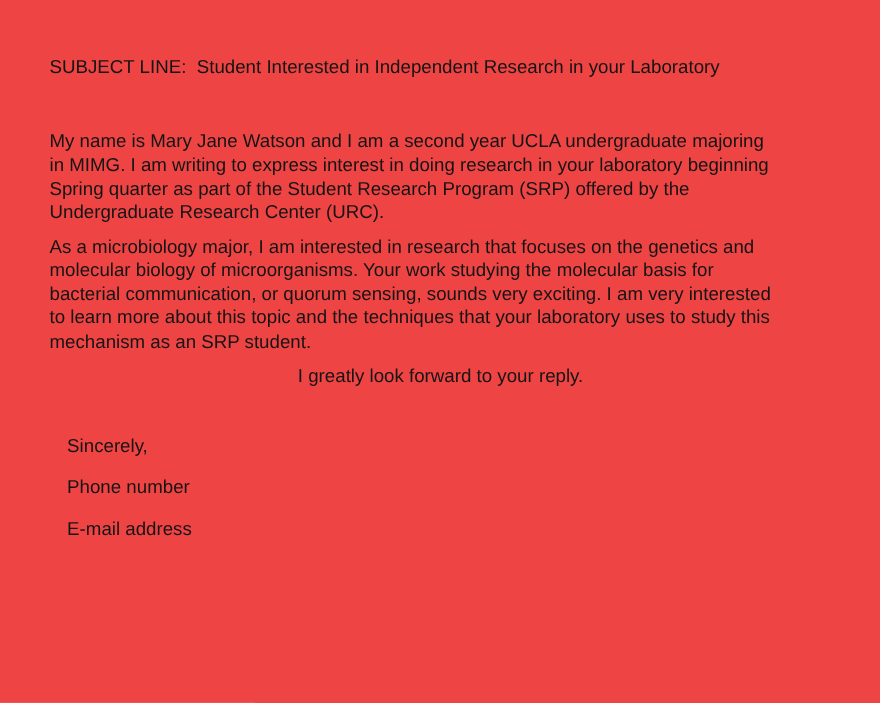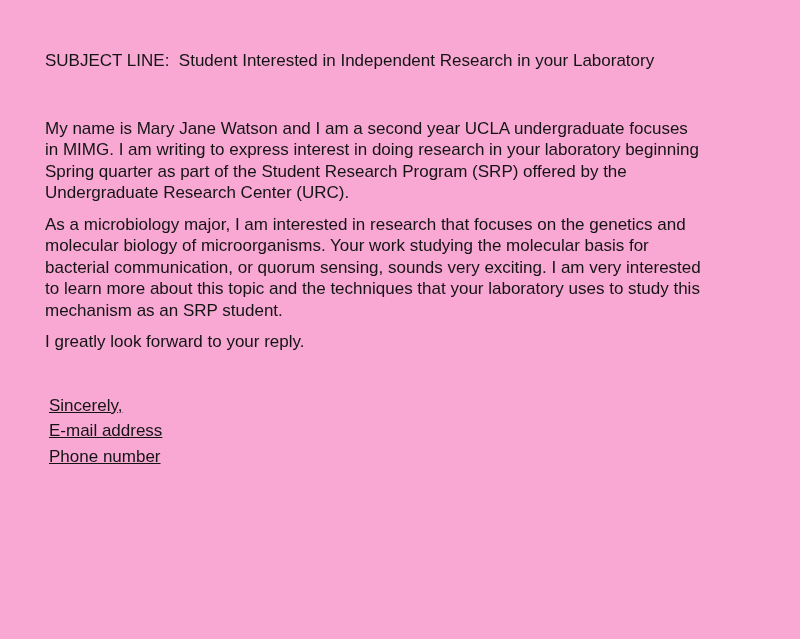--- a/index.html
+++ b/index.html
@@ -4,21 +4,21 @@
 <style>
   html, body {
     margin: 0;
     padding: 0;
     background: #ffffff;
   }
   .page {
     position: relative;
     width: 800px;
     height: 639px;
-    background: #f9a8d4;
+    background: #ef4444;
     box-sizing: border-box;
     padding: 50px 44px 0 45px;
     font-family: "Liberation Sans", "DejaVu Sans", sans-serif;
     font-size: 17px;
     line-height: 21.5px;
     font-weight: 400;
     color: #141414;
     overflow: hidden;
   }
   .subject {
@@ -27,47 +27,47 @@
   }
   .salutation {
     margin: 0 0 8px 0;
   }
   .para {
     white-space: pre-wrap;
     margin: 0 0 10px 0;
   }
   .para.closing-line {
     margin-bottom: 42px;
+    text-align: center;
   }
   .signature-block div {
-    margin: 4px;
-    text-decoration: underline;
+    margin: 16px;
   }
 </style>
 </head>
 <body>
 
 <div class="page">
 
   <div class="subject">SUBJECT LINE:  Student Interested in Independent Research in your Laboratory</div>
 
 
-  <p class="para">My name is Mary Jane Watson and I am a second year UCLA undergraduate focuses
+  <p class="para">My name is Mary Jane Watson and I am a second year UCLA undergraduate majoring
 in MIMG. I am writing to express interest in doing research in your laboratory beginning
 Spring quarter as part of the Student Research Program (SRP) offered by the
 Undergraduate Research Center (URC).</p>
 
   <p class="para">As a microbiology major, I am interested in research that focuses on the genetics and
 molecular biology of microorganisms. Your work studying the molecular basis for
 bacterial communication, or quorum sensing, sounds very exciting. I am very interested
 to learn more about this topic and the techniques that your laboratory uses to study this
 mechanism as an SRP student.</p>
 
 
   <p class="para closing-line">I greatly look forward to your reply.</p>
 
   <div class="signature-block">
     <div>Sincerely,</div>
+    <div>Phone number</div>
     <div>E-mail address</div>
-    <div>Phone number</div>
   </div>
 
 </div>
 
 </body></html>

